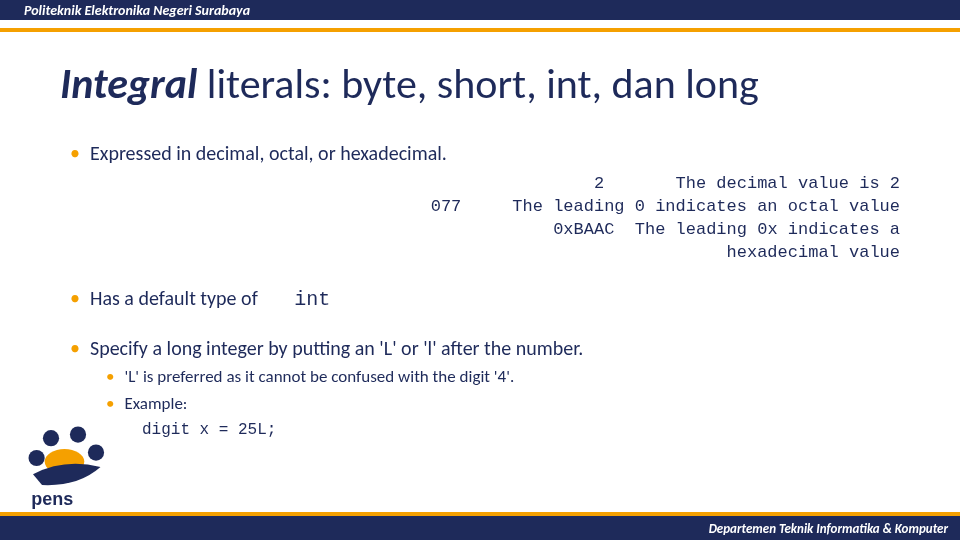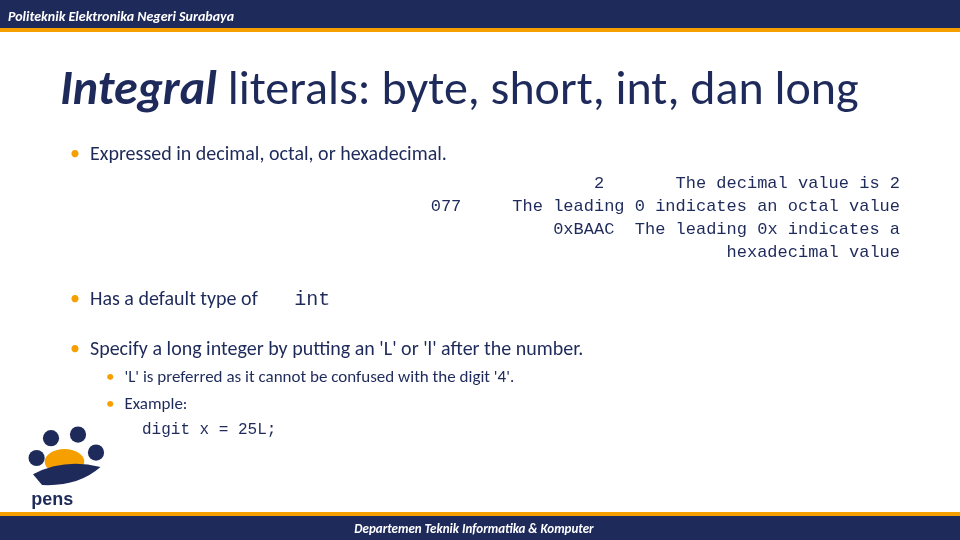--- a/index.html
+++ b/index.html
@@ -1,29 +1,29 @@
 <!DOCTYPE html>
 <html><head>
 <meta charset="utf-8">
 <style>
   * { margin: 0; padding: 0; box-sizing: border-box; }
   html, body { width: 960px; height: 540px; font-family: "Segoe UI", "Calibri", sans-serif; background: #fff; overflow: hidden; }
 
   .slide { position: relative; width: 960px; height: 540px; }
 
   
-  .topbar { position: absolute; top: 0; left: 0; right: 0; height: 32px; background: #1e2a5a; color: #fff; display: flex; align-items: center; padding-left: 8px; font-weight: 700; font-size: 14px; font-style: italic; }
+  .topbar { position: absolute; top: 0; left: 0; right: 0; height: 20px; background: #1e2a5a; color: #fff; display: flex; align-items: center; padding-left: 24px; font-weight: 700; font-size: 14px; font-style: italic; }
   .topbar-underline { position: absolute; top: 28px; left: 0; right: 0; height: 4px; background: #f5a000; }
 
   
-  .bottombar { position: absolute; bottom: 0; left: 0; right: 0; height: 24px; background: #1e2a5a; color: #fff; display: flex; align-items: center; justify-content: center; padding-right: 12px; font-weight: 700; font-style: italic; font-size: 13px; }
+  .bottombar { position: absolute; bottom: 0; left: 0; right: 0; height: 24px; background: #1e2a5a; color: #fff; display: flex; align-items: center; justify-content: flex-end; padding-right: 12px; font-weight: 700; font-style: italic; font-size: 13px; }
   .bottombar-overline { position: absolute; bottom: 24px; left: 0; right: 0; height: 4px; background: #f5a000; }
 
   
-  .title { position: absolute; top: 58px; left: 60px; right: 40px; font-size: 48px; color: #1e2a5a; font-weight: 400; }
+  .title { position: absolute; top: 58px; left: 60px; right: 40px; font-size: 42px; color: #1e2a5a; font-weight: 400; }
   .title .ital { font-style: italic; font-weight: 700; }
 
   
   .body { position: absolute; top: 140px; left: 70px; right: 60px; color: #1e2a5a; font-size: 20px; line-height: 1.35; }
   .bullet { display: flex; margin-bottom: 4px; }
   .bullet .dot { color: #f5a000; margin-right: 10px; font-size: 20px; line-height: 1.35; }
   .bullet .txt {}
   .codeblock { font-family: "Courier New", monospace; font-size: 17px; margin-left: 36px; margin-top: 6px; margin-bottom: 20px; white-space: pre; color: #1e2a5a; text-align: right; }
   .code-inline { font-family: "Courier New", monospace; margin-left: 32px; }
   .sub { margin-left: 36px; font-size: 17px; }

